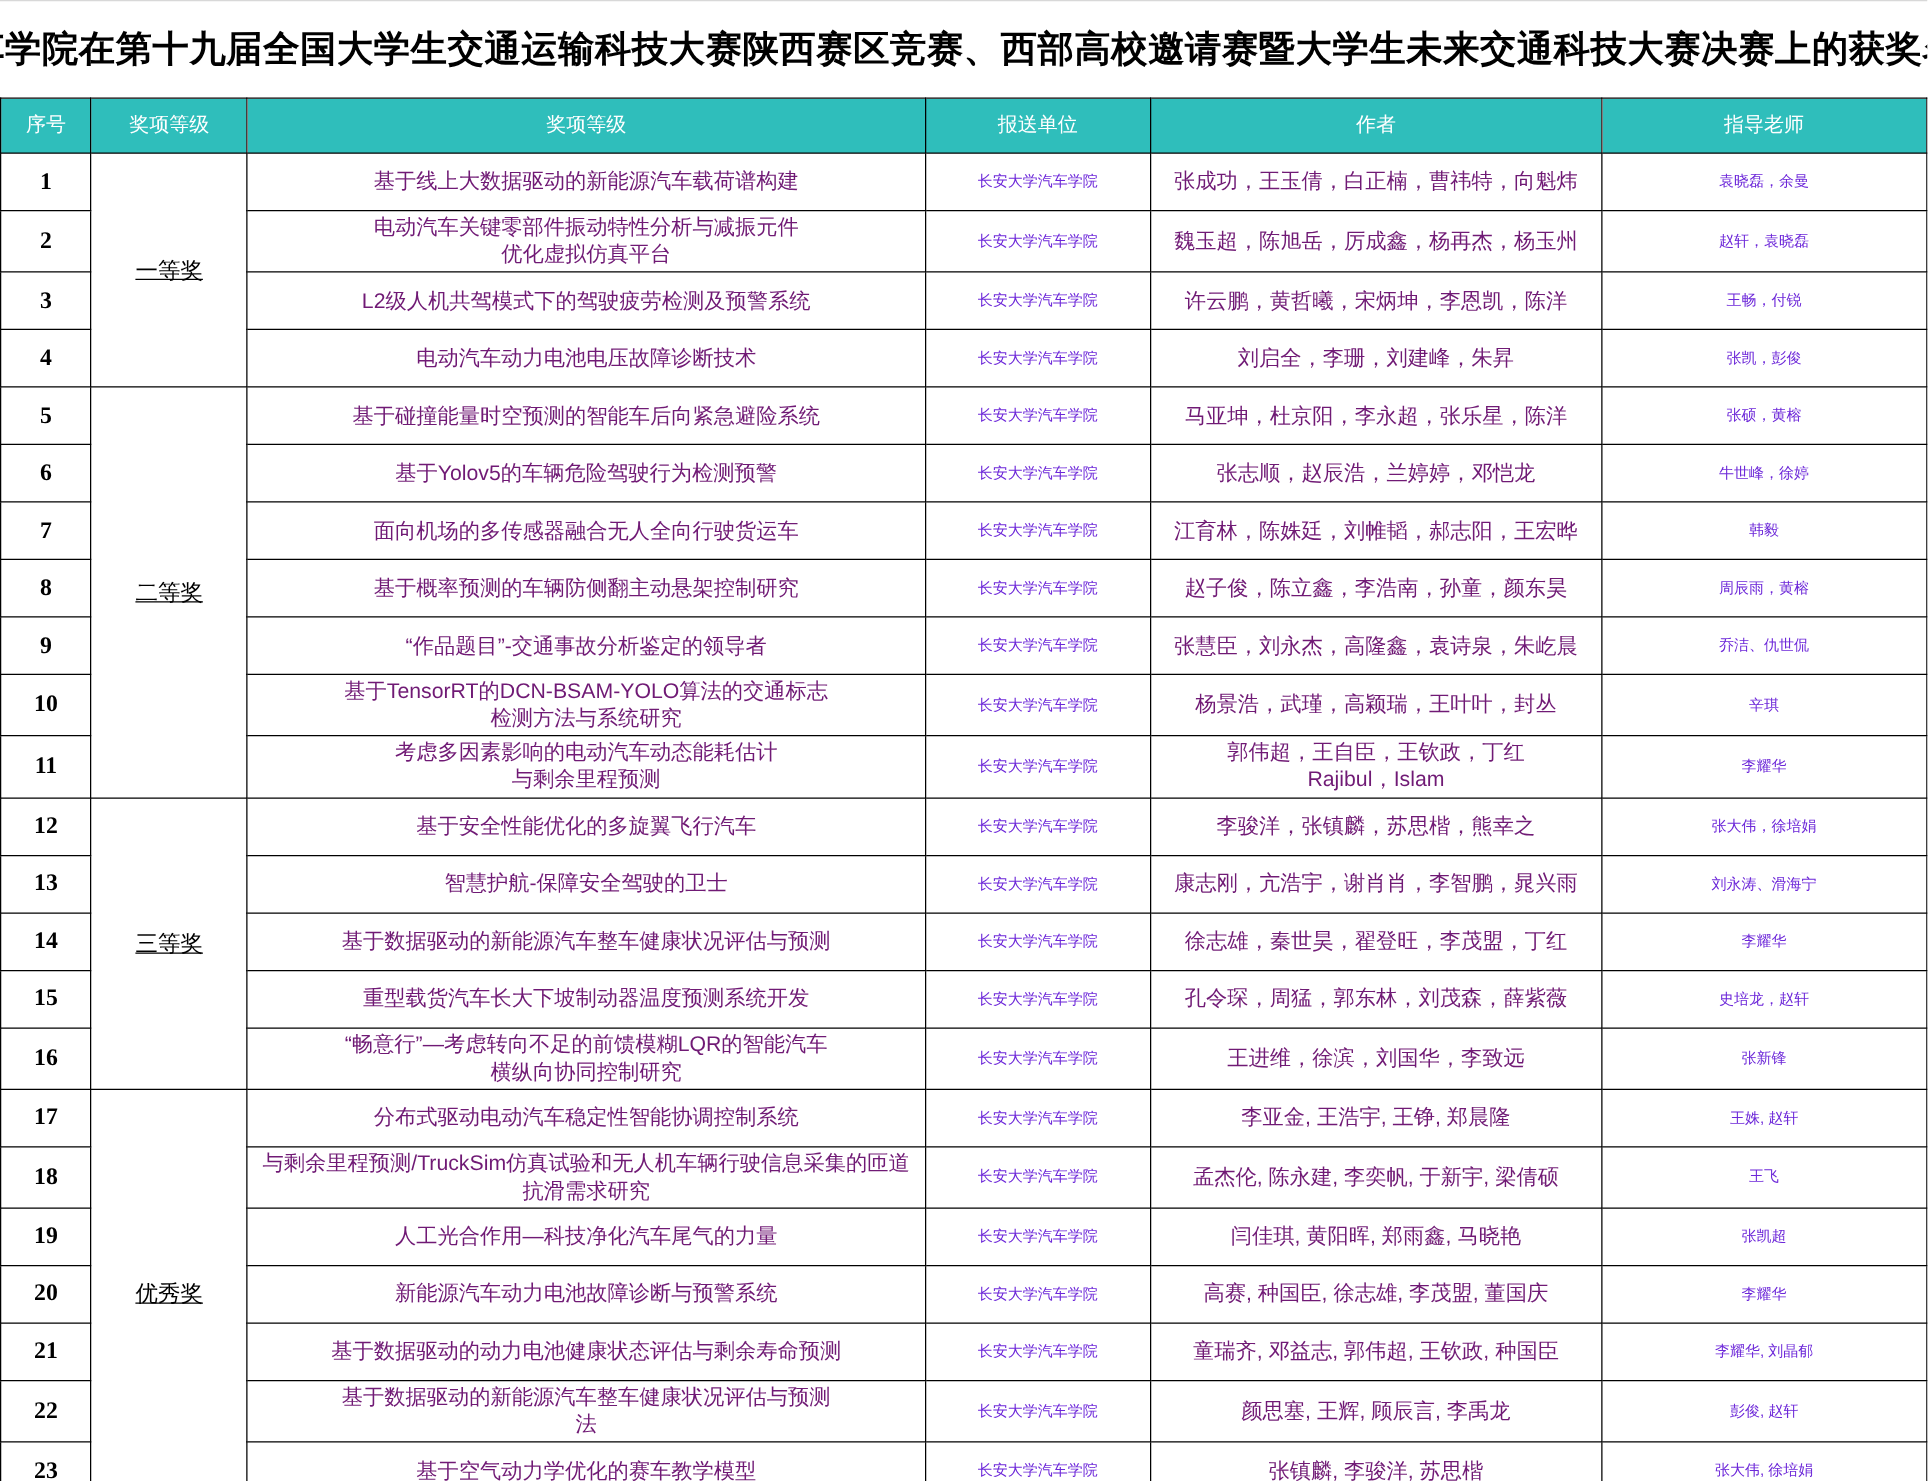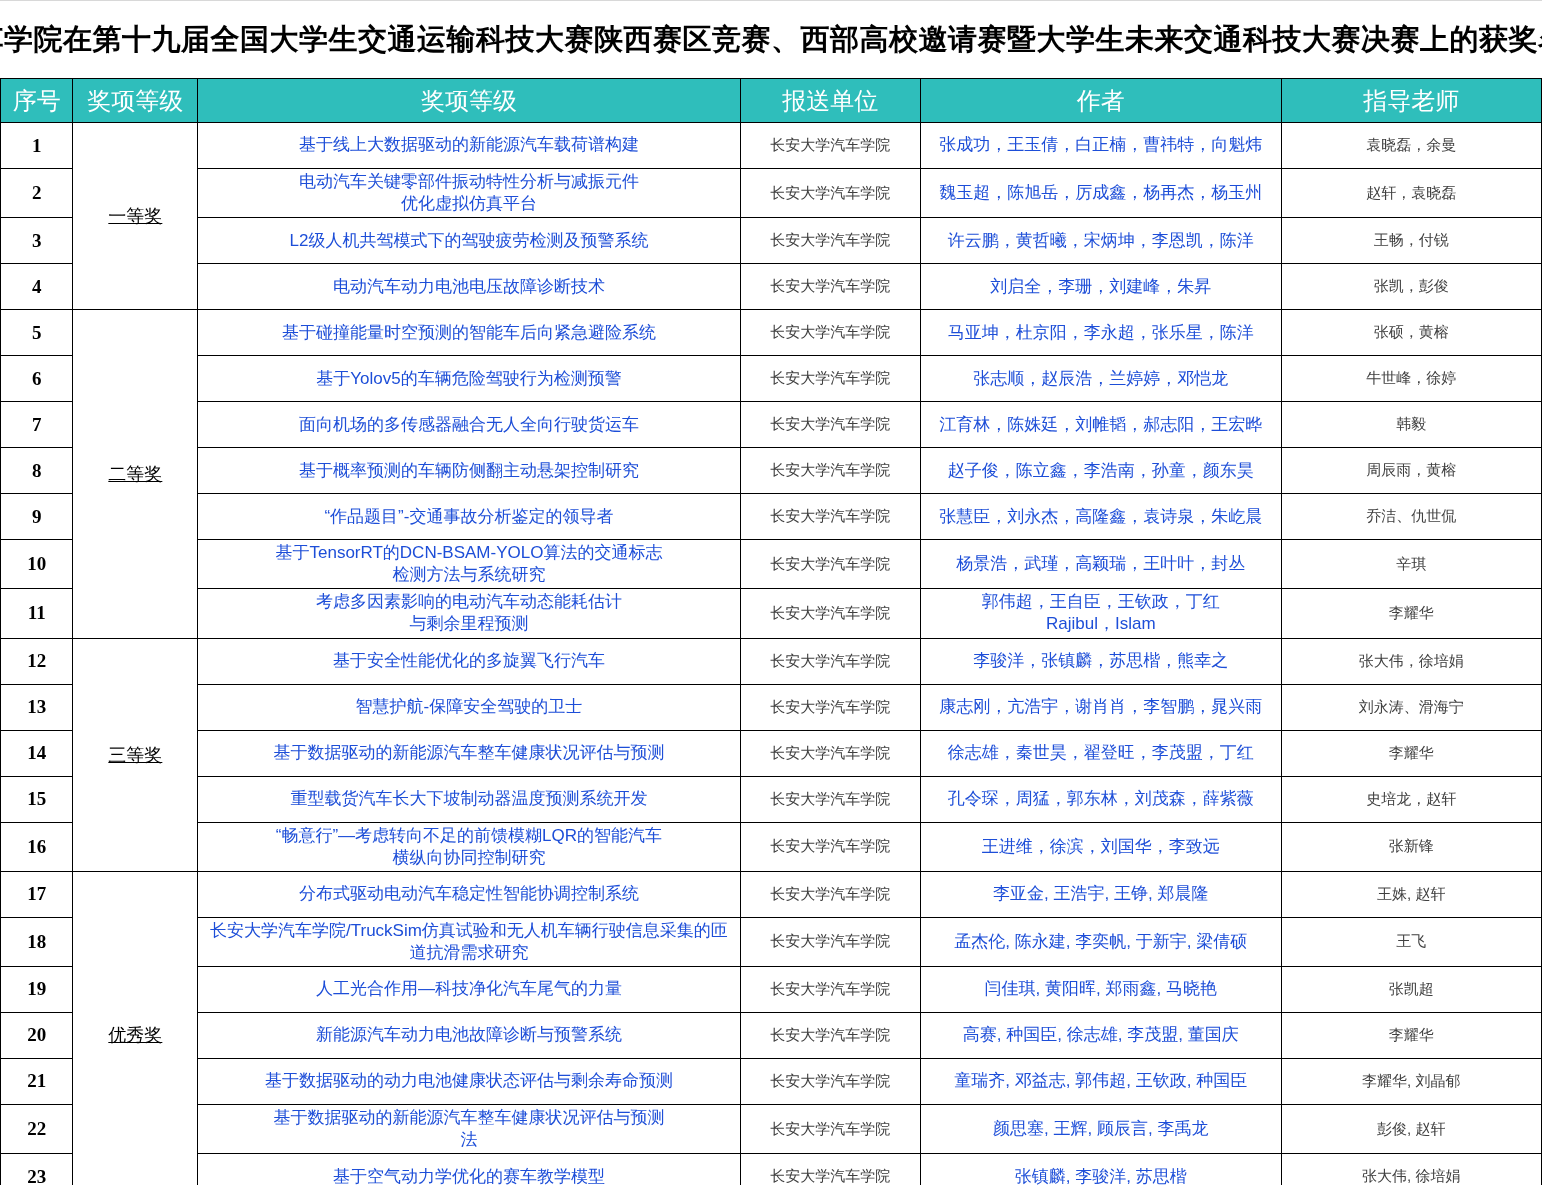--- a/index.html
+++ b/index.html
@@ -37,46 +37,46 @@
     border: 1px solid #000000;
     text-align: center;
     vertical-align: middle;
     padding: 2px 4px;
     box-sizing: border-box;
     overflow: hidden;
   }
   thead th {
     background: #2fbebb;
     color: #ffffff;
-    font-size: 24px;
+    font-size: 16px;
     font-weight: normal;
     height: 44px;
     border: none;
   }
   tbody tr { height: 46px; }
   td.cell-index {
     font-family: "Liberation Serif", "DejaVu Serif", serif;
     font-weight: bold;
     font-size: 19px;
     color: #000000;
   }
   td.cell-award {
     font-size: 18px;
     color: #000000;
     text-decoration: underline;
   }
   td.cell-title, td.cell-authors {
     font-size: 17px;
-    color: #1d4ed8;
+    color: #701a75;
     white-space: pre-line;
     line-height: 1.3;
   }
   td.cell-unit, td.cell-advisors {
-    font-size: 15px;
-    color: #404040;
+    font-size: 12px;
+    color: #6d28d9;
   }
 </style>
 </head>
 <body>
 
 <div class="page">
   <div class="title-bar">汽车学院在第十九届全国大学生交通运输科技大赛陕西赛区竞赛、西部高校邀请赛暨大学生未来交通科技大赛决赛上的获奖名单</div>
 
   <table class="awards">
     <colgroup>
@@ -221,21 +221,21 @@
         <tr>
           <td class="cell-index">17</td>
           <td class="cell-award" rowspan="7">优秀奖</td>
           <td class="cell-title">分布式驱动电动汽车稳定性智能协调控制系统</td>
           <td class="cell-unit">长安大学汽车学院</td>
           <td class="cell-authors">李亚金, 王浩宇, 王铮, 郑晨隆</td>
           <td class="cell-advisors">王姝, 赵轩</td>
         </tr>
         <tr>
           <td class="cell-index">18</td>
-          <td class="cell-title">长安大学汽车学院/TruckSim仿真试验和无人机车辆行驶信息采集的匝道抗滑需求研究</td>
+          <td class="cell-title">与剩余里程预测/TruckSim仿真试验和无人机车辆行驶信息采集的匝道抗滑需求研究</td>
           <td class="cell-unit">长安大学汽车学院</td>
           <td class="cell-authors">孟杰伦, 陈永建, 李奕帆, 于新宇, 梁倩硕</td>
           <td class="cell-advisors">王飞</td>
         </tr>
         <tr>
           <td class="cell-index">19</td>
           <td class="cell-title">人工光合作用—科技净化汽车尾气的力量</td>
           <td class="cell-unit">长安大学汽车学院</td>
           <td class="cell-authors">闫佳琪, 黄阳晖, 郑雨鑫, 马晓艳</td>
           <td class="cell-advisors">张凯超</td>

